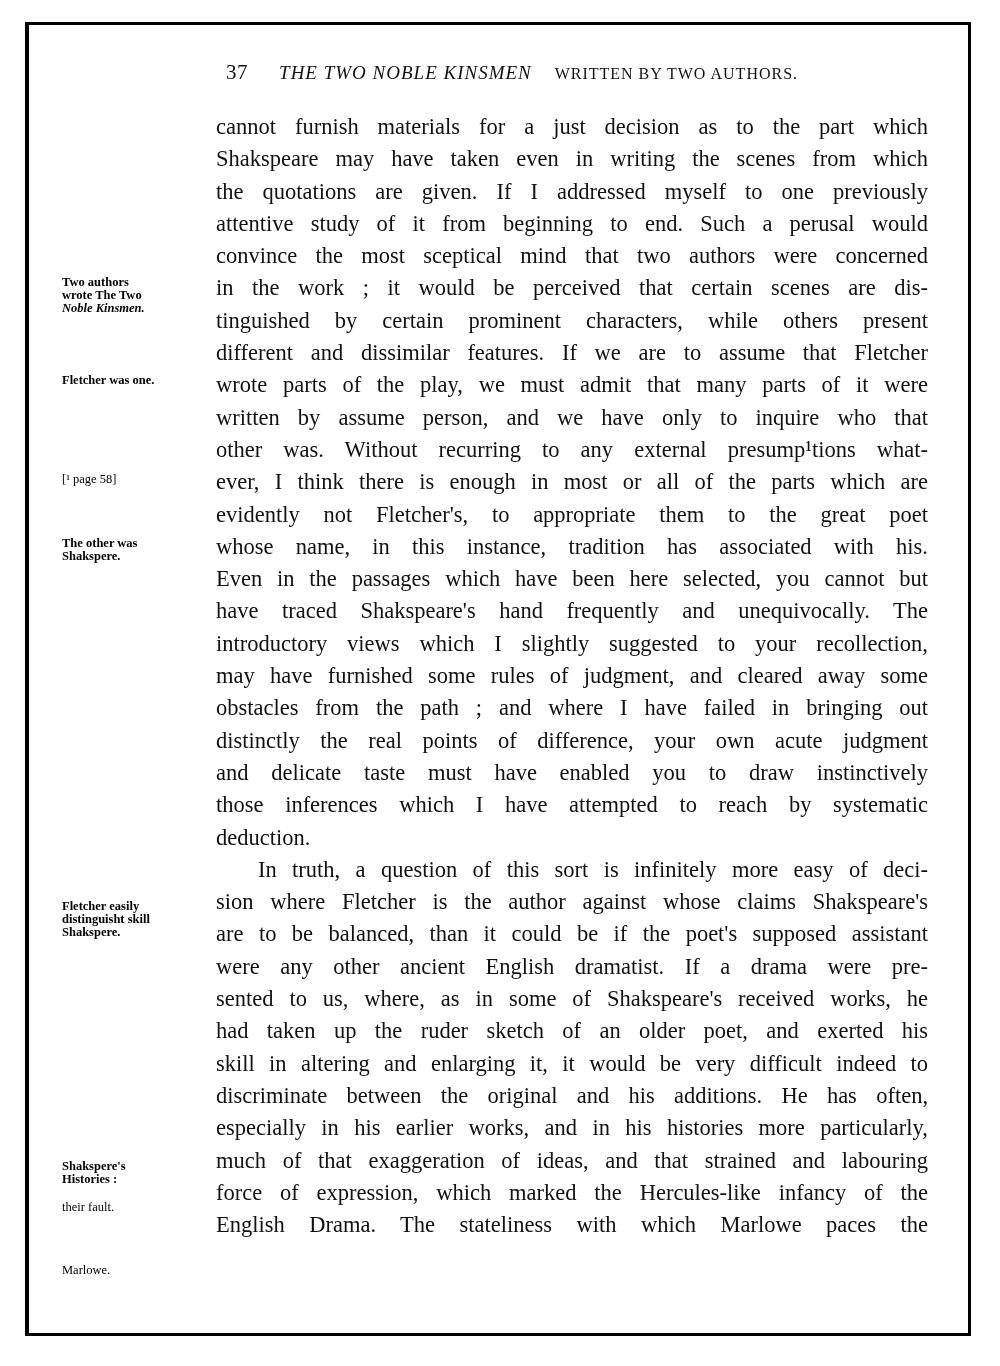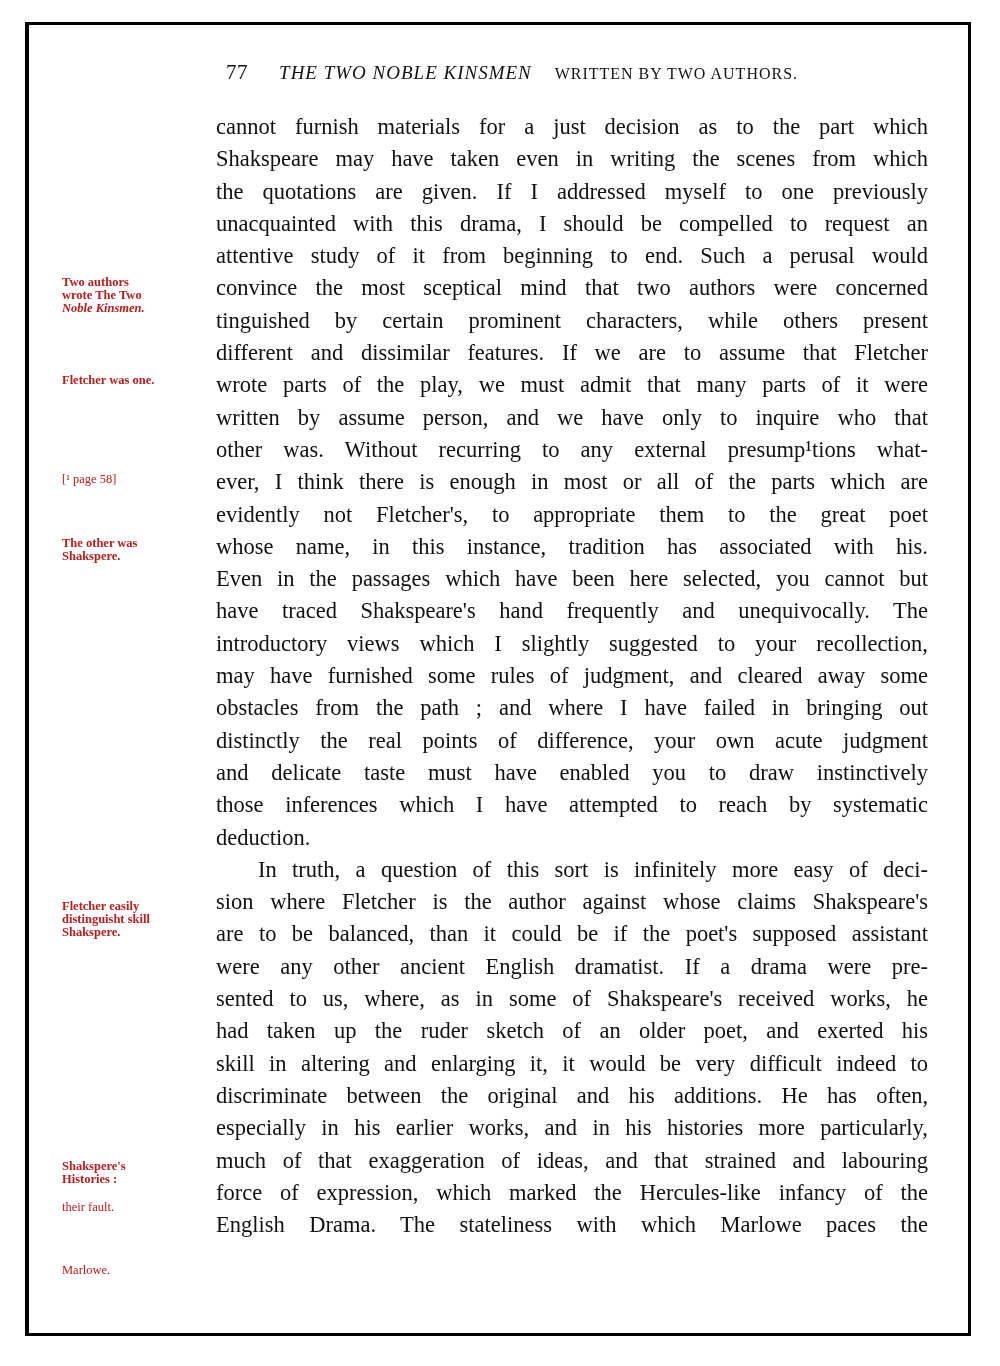--- a/index.html
+++ b/index.html
@@ -6,40 +6,40 @@
   body { width: 1000px; height: 1366px; position: relative; overflow: hidden; font-family: "Liberation Serif", "DejaVu Serif", serif; color: #111; }
   .frame { position: absolute; left: 25px; top: 22px; width: 946px; height: 1314px; border-left: 4px solid #000; border-top: 3px solid #000; border-right: 3px solid #000; border-bottom: 3px solid #000; box-sizing: border-box; }
   .running-head { position: absolute; left: 226px; top: 60px; width: 700px; height: 26px; font-size: 17px; letter-spacing: 0.6px; white-space: nowrap; }
   .running-head .pgno { font-size: 21px; margin-right: 26px; }
   .running-head .title-italic { font-style: italic; font-variant: small-caps; font-size: 19px; letter-spacing: 1px; }
   .running-head .title-rest { font-size: 16px; letter-spacing: 1px; margin-left: 18px; }
   .body-text { position: absolute; left: 216px; top: 111px; width: 712px; }
   .line { height: 32.3px; line-height: 32.3px; font-size: 22.5px; white-space: nowrap; text-align: justify; text-align-last: justify; }
   .line.last { text-align-last: left; }
   .line.indent { padding-left: 42px; }
-  .note { position: absolute; left: 62px; font-size: 12.5px; line-height: 13px; font-weight: bold; color: #b91c1c; }
+  .note { position: absolute; left: 62px; font-size: 12.5px; line-height: 13px; font-weight: bold; color: #000000; }
 </style>
 </head>
 <body>
 
 <div class="frame"></div>
 
 <div class="running-head">
-  <span class="pgno">77</span>
+  <span class="pgno">37</span>
   <span class="title-italic">THE TWO NOBLE KINSMEN</span>
   <span class="title-rest">WRITTEN BY TWO AUTHORS.</span>
 </div>
 
 <div class="body-text">
   <div class="line">cannot furnish materials for a just decision as to the part which</div>
   <div class="line">Shakspeare may have taken even in writing the scenes from which</div>
   <div class="line">the quotations are given.  If I addressed myself to one previously</div>
-  <div class="line">unacquainted with this drama, I should be compelled to request an</div>
   <div class="line">attentive study of it from beginning to end.  Such a perusal would</div>
   <div class="line">convince the most sceptical mind that two authors were concerned</div>
+  <div class="line">in the work ; it would be perceived that certain scenes are dis-</div>
   <div class="line">tinguished by certain prominent characters, while others present</div>
   <div class="line">different and dissimilar features.  If we are to assume that Fletcher</div>
   <div class="line">wrote parts of the play, we must admit that many parts of it were</div>
   <div class="line">written by assume person, and we have only to inquire who that</div>
   <div class="line">other was.  Without recurring to any external presump¹tions what-</div>
   <div class="line">ever, I think there is enough in most or all of the parts which are</div>
   <div class="line">evidently not Fletcher's, to appropriate them to the great poet</div>
   <div class="line">whose name, in this instance, tradition has associated with his.</div>
   <div class="line">Even in the passages which have been here selected, you cannot but</div>
   <div class="line">have traced Shakspeare's hand frequently and unequivocally.  The</div>

